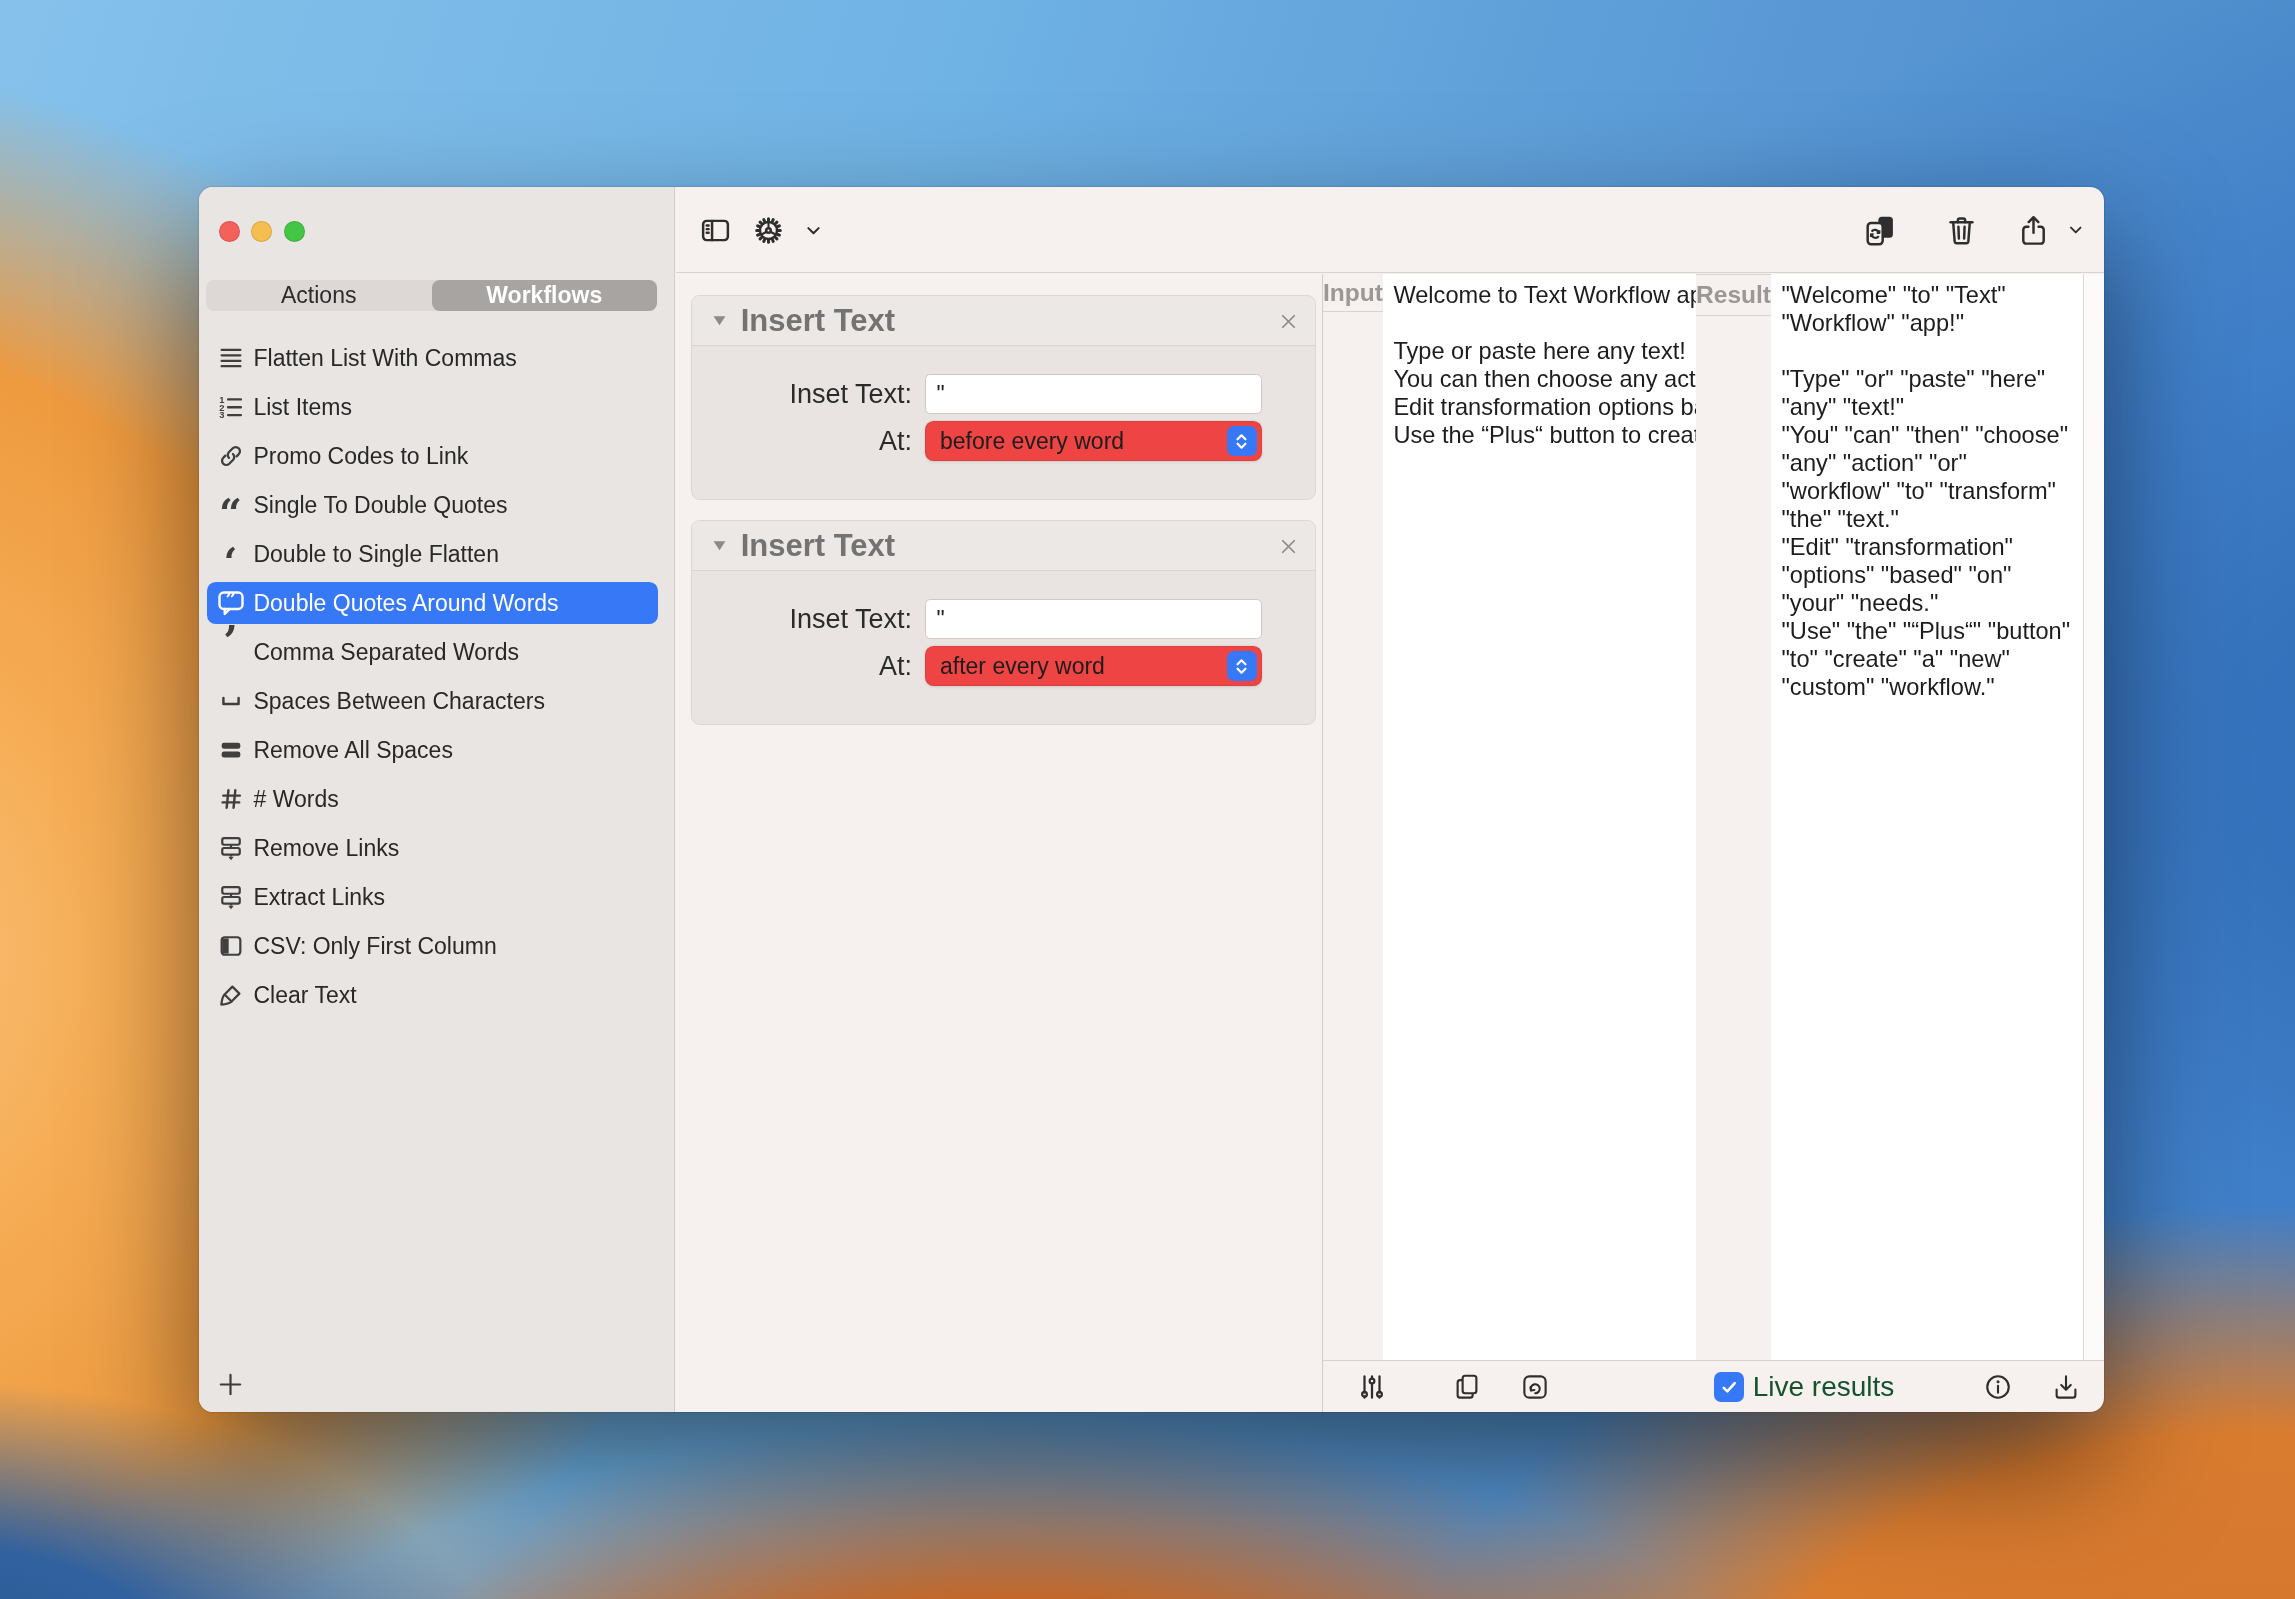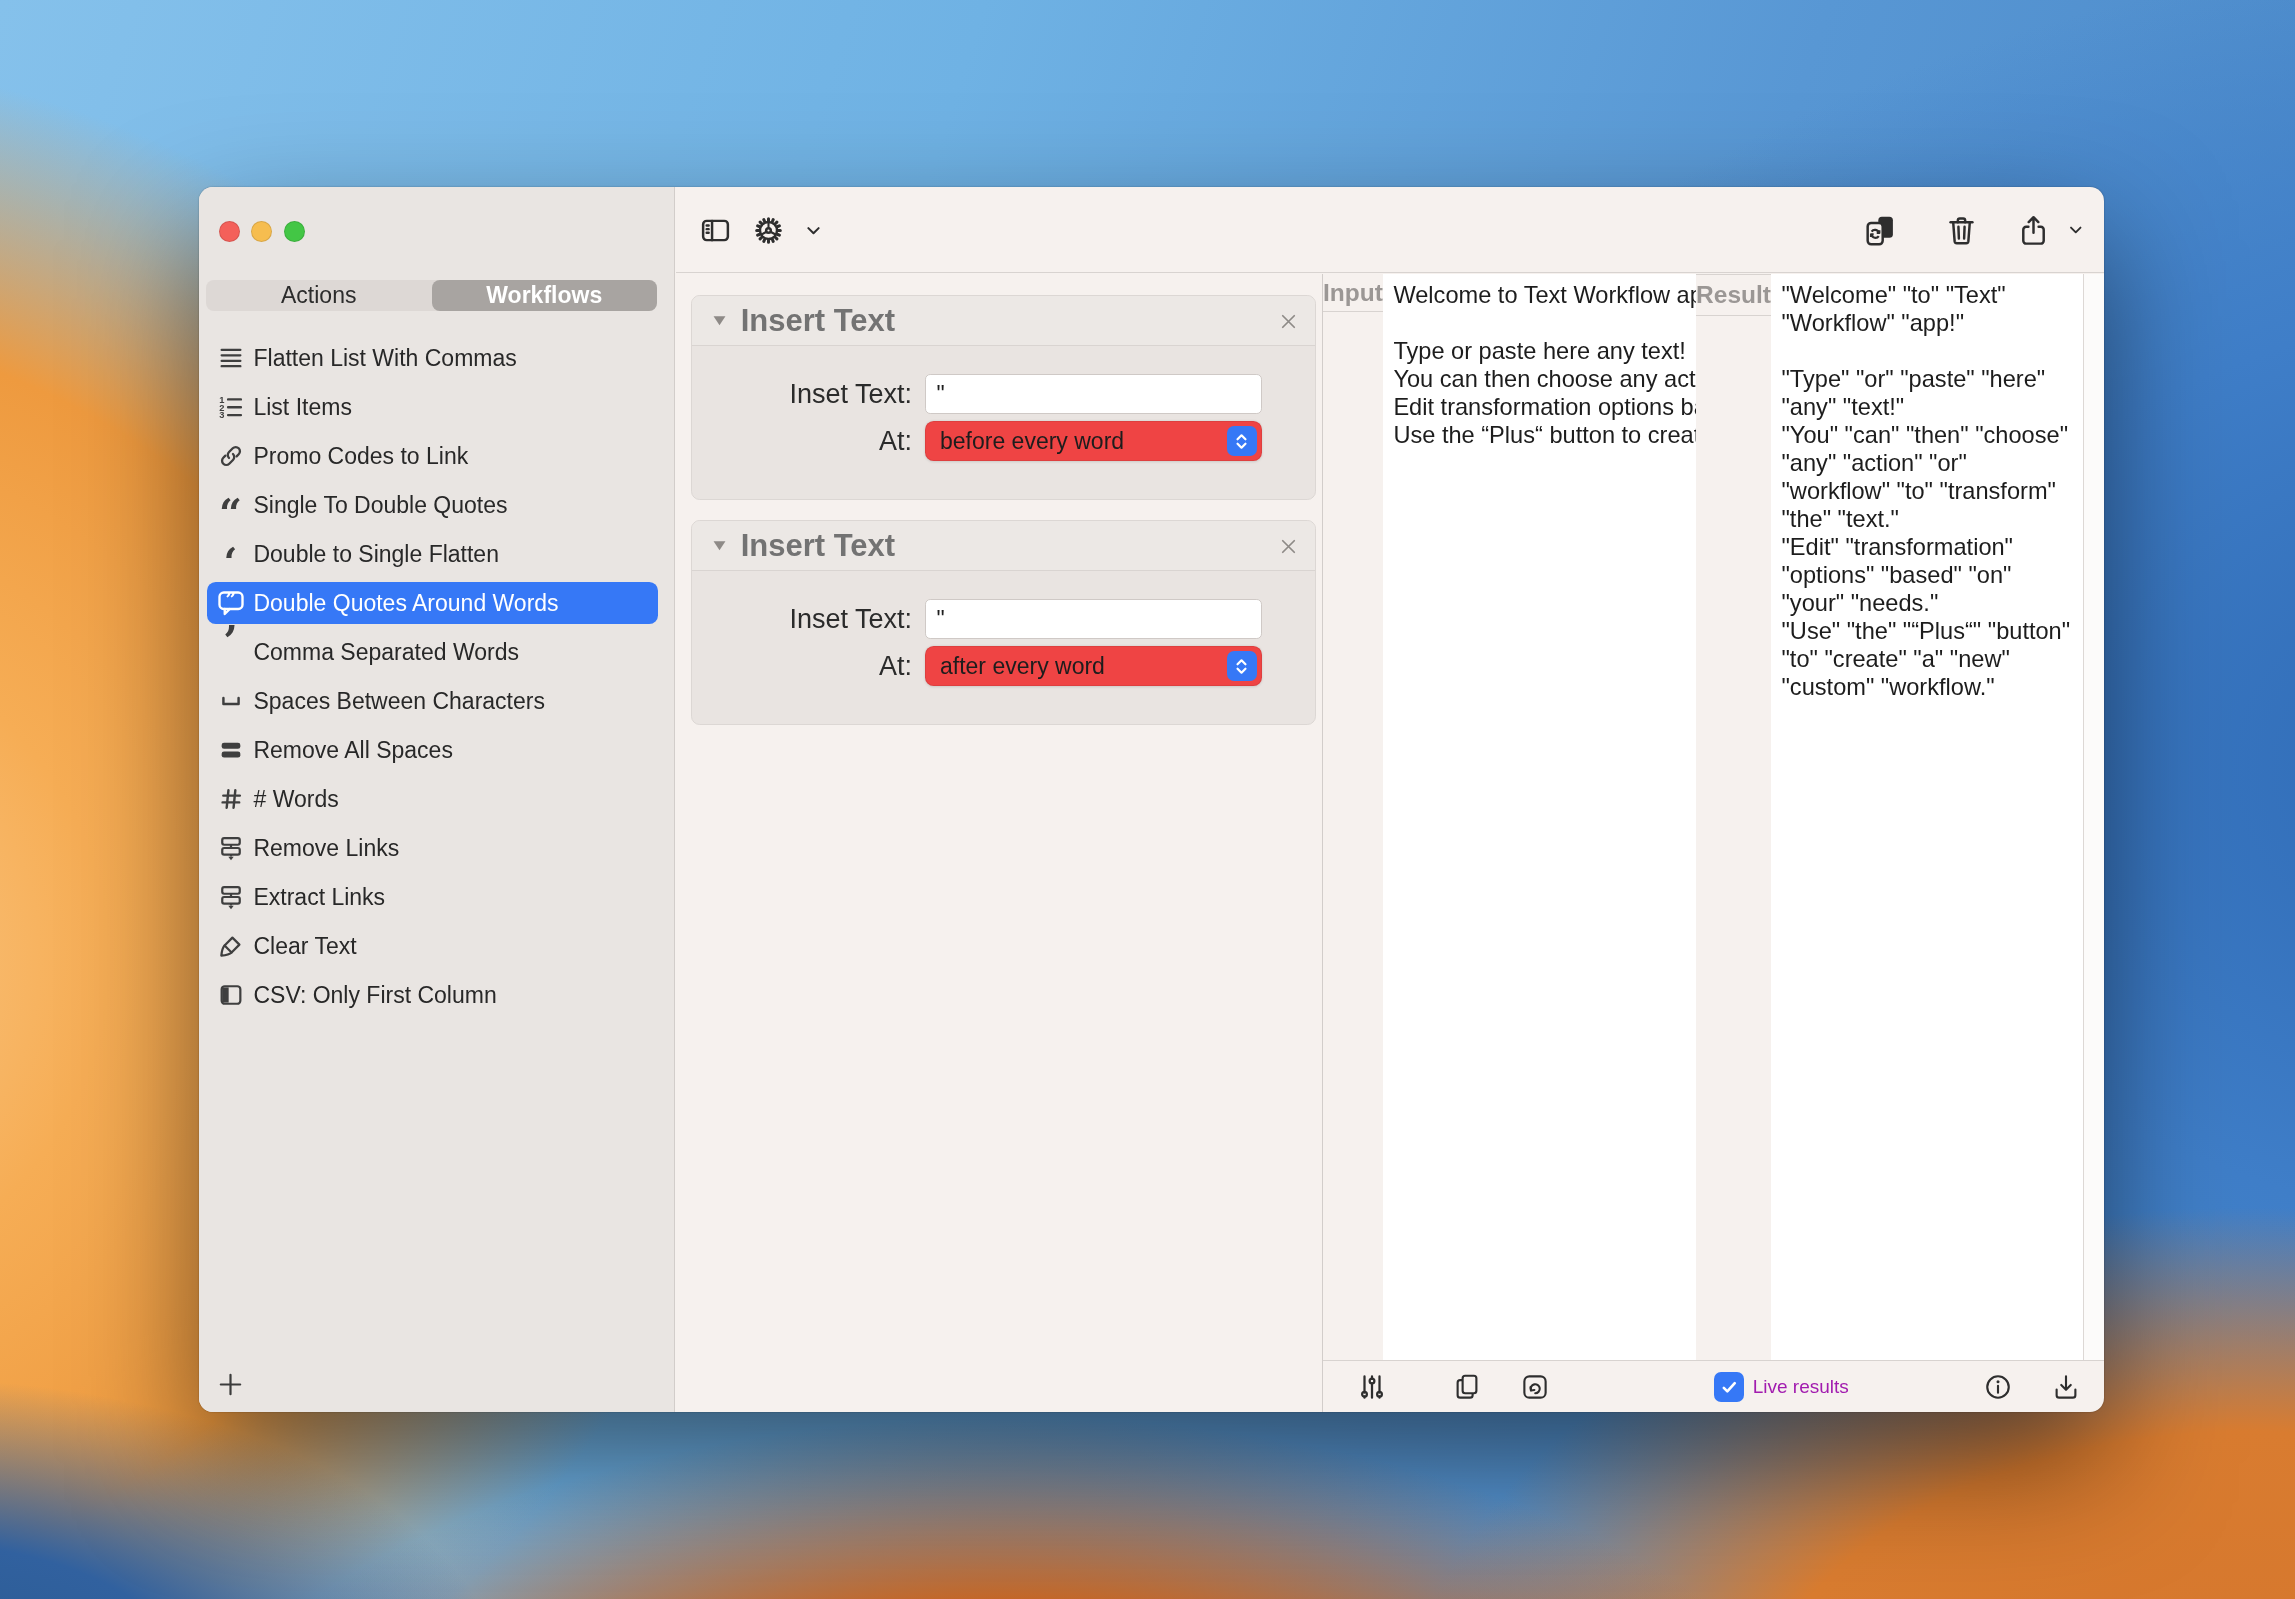--- a/index.html
+++ b/index.html
@@ -85,21 +85,21 @@
   .io-box { background:#ffffff; padding:7px 10.5px; font-size:23.6px; line-height:28px; color:#1d1d1d; overflow:hidden; }
   .io-box.input-box { flex:1 1 504px; white-space:pre; }
   .io-box.result-box { flex:1 1 502px; white-space:pre-wrap; }
   .io-gutter { position:absolute; left:760px; right:0; top:0; bottom:52px;
     background:#fcfbfa; border-left:0.9px solid #ddd8d5; }
   .io-footer { position:absolute; left:0; right:0; bottom:0; height:52px; border-top:0.9px solid #d8d3d0; }
   .ifbtn { position:absolute; top:0; height:52px; display:flex; align-items:center; justify-content:center; color:#2e2e2e; }
   .live { position:absolute; left:391px; top:0; height:52px; display:flex; align-items:center; gap:8.7px; }
   .checkbox { width:30px; height:30px; background:#3678f6; border-radius:7px;
     display:flex; align-items:center; justify-content:center; }
-  .live-label { font-size:19px; color:#a21caf; }
+  .live-label { font-size:28px; color:#14532d; }
   svg { display:block; }
 </style>
 </head>
 <body>
 
 <div class="window">
 
   <div class="sidebar">
     <div class="traffic">
       <div class="dot red"></div>
@@ -224,36 +224,36 @@
               <rect x="4.5" y="12" width="15" height="5.6" rx="1.6"></rect>
               <path d="M12 9.2v2.8M12 17.6v1.6"></path>
               <polygon points="9.7,19.6 14.3,19.6 12,22.6" fill="currentColor" stroke="none"></polygon>
             </svg>
         </span>
         <span class="label">Extract Links</span>
       </div>
 
       <div class="side-row">
         <span class="row-icon">
+          <svg width="28" height="28" viewBox="0 0 24 24" fill="none" stroke="currentColor" stroke-width="1.9">
+              <rect x="4" y="4.5" width="16" height="15" rx="2.6"></rect>
+              <path d="M4.5 5.5h5.5v13H4.5z" fill="currentColor" stroke="none"></path>
+            </svg>
+        </span>
+        <span class="label">CSV: Only First Column</span>
+      </div>
+
+      <div class="side-row">
+        <span class="row-icon">
           <svg width="28" height="28" viewBox="0 0 24 24" fill="none" stroke="currentColor" stroke-width="1.9" stroke-linecap="round" stroke-linejoin="round">
               <path d="M13.2 4.8 19.2 10.8 12.5 17.5 6.5 11.5z"></path>
               <path d="M6.5 11.5c-2 2-2.4 4.6-2.8 8.8 4.2-.4 6.8-.8 8.8-2.8"></path>
             </svg>
         </span>
         <span class="label">Clear Text</span>
-      </div>
-
-      <div class="side-row">
-        <span class="row-icon">
-          <svg width="28" height="28" viewBox="0 0 24 24" fill="none" stroke="currentColor" stroke-width="1.9">
-              <rect x="4" y="4.5" width="16" height="15" rx="2.6"></rect>
-              <path d="M4.5 5.5h5.5v13H4.5z" fill="currentColor" stroke="none"></path>
-            </svg>
-        </span>
-        <span class="label">CSV: Only First Column</span>
       </div>
     </div>
 
     <div class="side-footer-plus">
       <svg width="31" height="31" viewBox="0 0 24 24" fill="none" stroke="currentColor" stroke-width="1.7" stroke-linecap="round">
           <path d="M12 4.5v15M4.5 12h15"></path>
         </svg>
     </div>
   </div>
 

